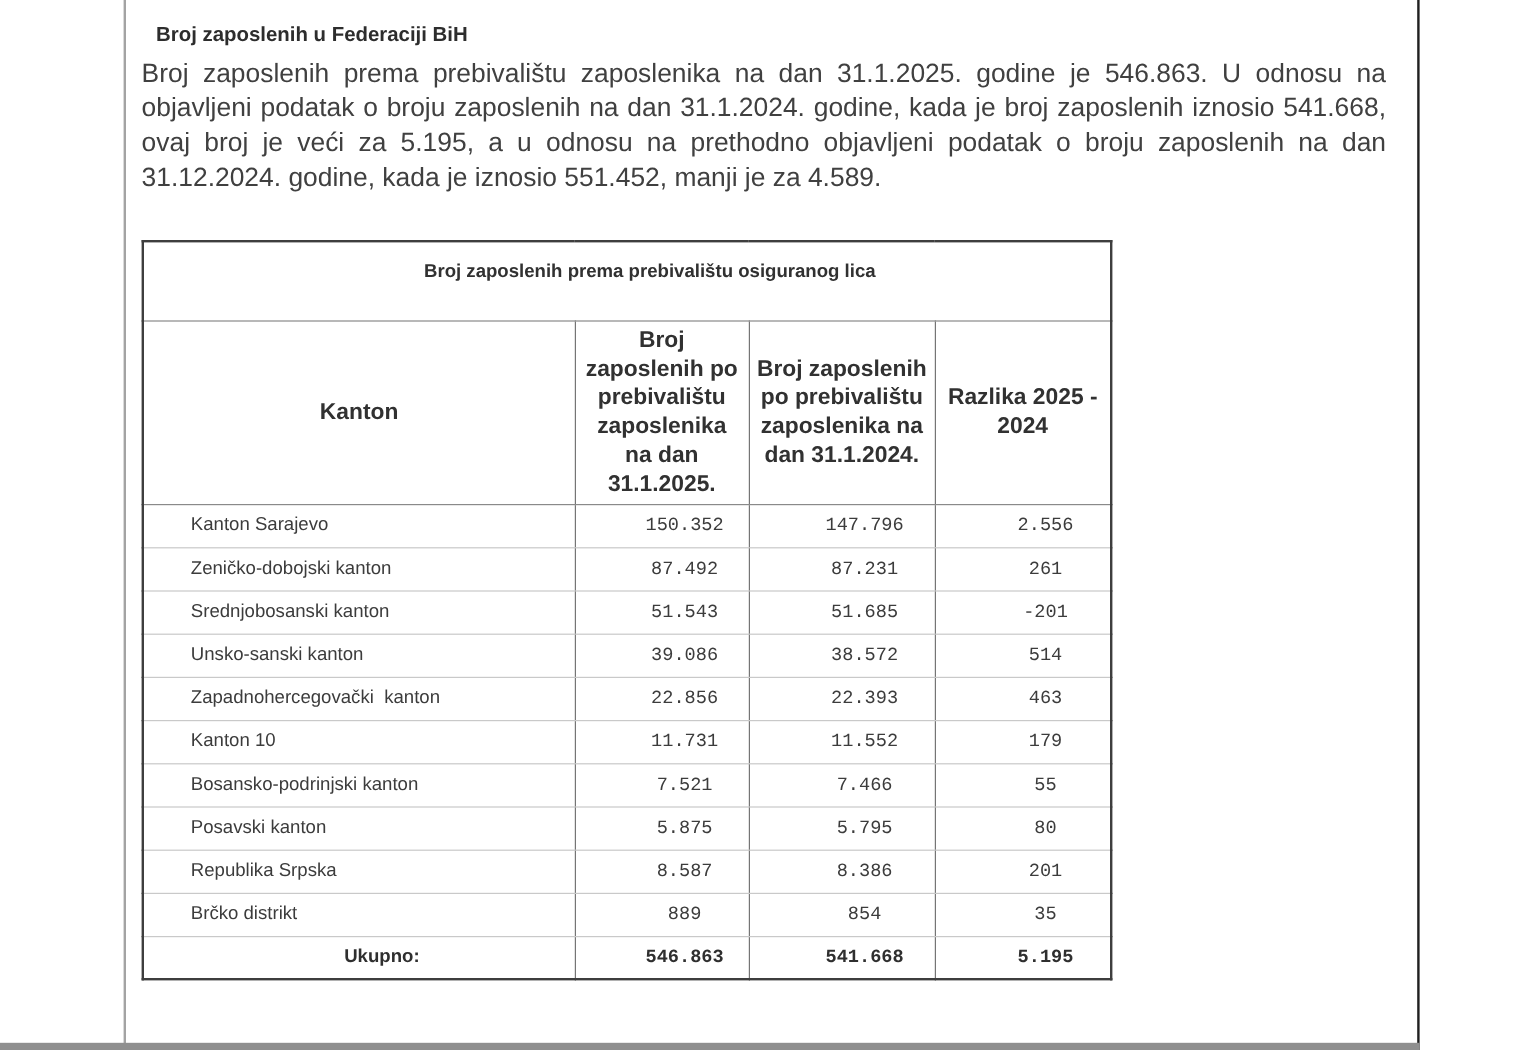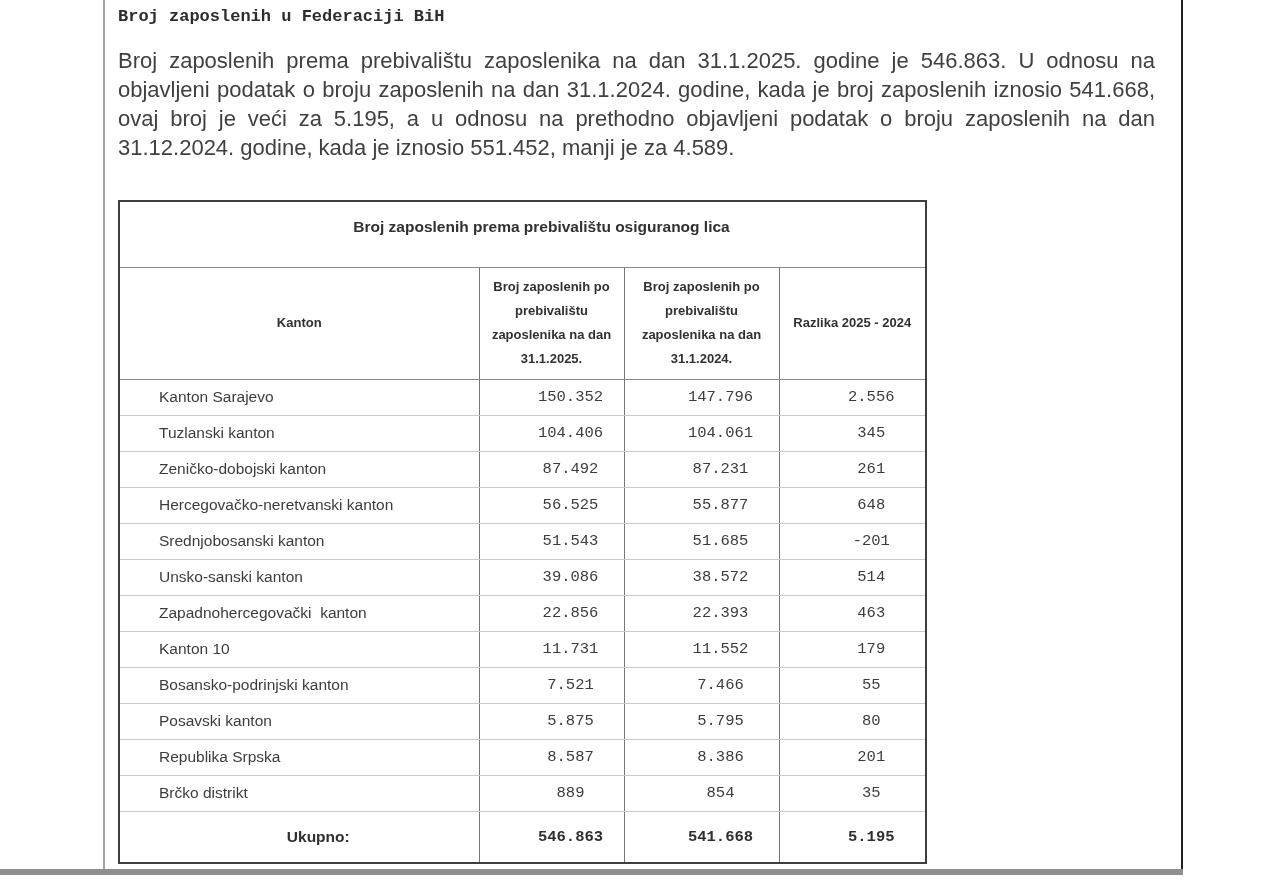--- a/index.html
+++ b/index.html
@@ -21,22 +21,21 @@
     position: absolute; left: 1181px; top: 0; width: 2px; height: 875px;
     background: #1f1f1f;
   }
   .edge-bottom {
     position: absolute; left: 0; top: 869px; width: 1183px; height: 6px;
     background: #8f8f8f;
   }
   .doc-title {
     position: absolute; left: 118px; top: 7px;
     font-size: 17px; font-weight: bold; color: #2d2d2d;
-    margin: 0;
-    font-family: Liberation Mono, monospace;
+    margin: 12px;
   }
   .doc-paragraph {
     position: absolute; left: 118px; top: 46px; width: 1037px;
     font-size: 22px; line-height: 29px; color: #404040;
     text-align: justify; margin: 0;
   }
   table.emp-table {
     position: absolute; left: 118px; top: 200px;
     width: 807px;
     border-collapse: collapse;
@@ -62,31 +61,31 @@
     border-bottom-color: #8a8a8a !important;
   }
   tr.header-row { height: 112px; }
   .emp-table th {
     font-weight: bold;
     color: #313131;
     text-align: center;
     vertical-align: middle;
     line-height: 24px;
     padding: 4px 6px;
-    font-size: 13px;
+    font-size: 19px;
     border-bottom-color: #8a8a8a;
   }
   tr.data-row { height: 36px; }
   .cell-name {
     text-align: left;
     padding-left: 2px;
     white-space: pre-wrap;
   }
   .cell-num { text-align: center; font-family: Liberation Mono, monospace; }
-  tr.total-row { height: 52px; margin-top: 16px; }
+  tr.total-row { height: 36px; margin-top: 16px; }
   tr.total-row td { font-weight: bold; color: #2f2f2f; }
   .total-label-cell { text-align: center; }
 </style>
 </head>
 <body>
 
 <div class="edge-left"></div>
 <div class="edge-right"></div>
 <div class="edge-bottom"></div>
 
@@ -112,36 +111,24 @@
       <th>Razlika 2025 - 2024</th>
     </tr>
 
     <tr class="data-row">
       <td class="cell-name">Kanton Sarajevo</td>
       <td class="cell-num">150.352</td>
       <td class="cell-num">147.796</td>
       <td class="cell-num">2.556</td>
     </tr>
     <tr class="data-row">
-      <td class="cell-name">Tuzlanski kanton</td>
-      <td class="cell-num">104.406</td>
-      <td class="cell-num">104.061</td>
-      <td class="cell-num">345</td>
-    </tr>
-    <tr class="data-row">
       <td class="cell-name">Zeničko-dobojski kanton</td>
       <td class="cell-num">87.492</td>
       <td class="cell-num">87.231</td>
       <td class="cell-num">261</td>
-    </tr>
-    <tr class="data-row">
-      <td class="cell-name">Hercegovačko-neretvanski kanton</td>
-      <td class="cell-num">56.525</td>
-      <td class="cell-num">55.877</td>
-      <td class="cell-num">648</td>
     </tr>
     <tr class="data-row">
       <td class="cell-name">Srednjobosanski kanton</td>
       <td class="cell-num">51.543</td>
       <td class="cell-num">51.685</td>
       <td class="cell-num">-201</td>
     </tr>
     <tr class="data-row">
       <td class="cell-name">Unsko-sanski kanton</td>
       <td class="cell-num">39.086</td>

